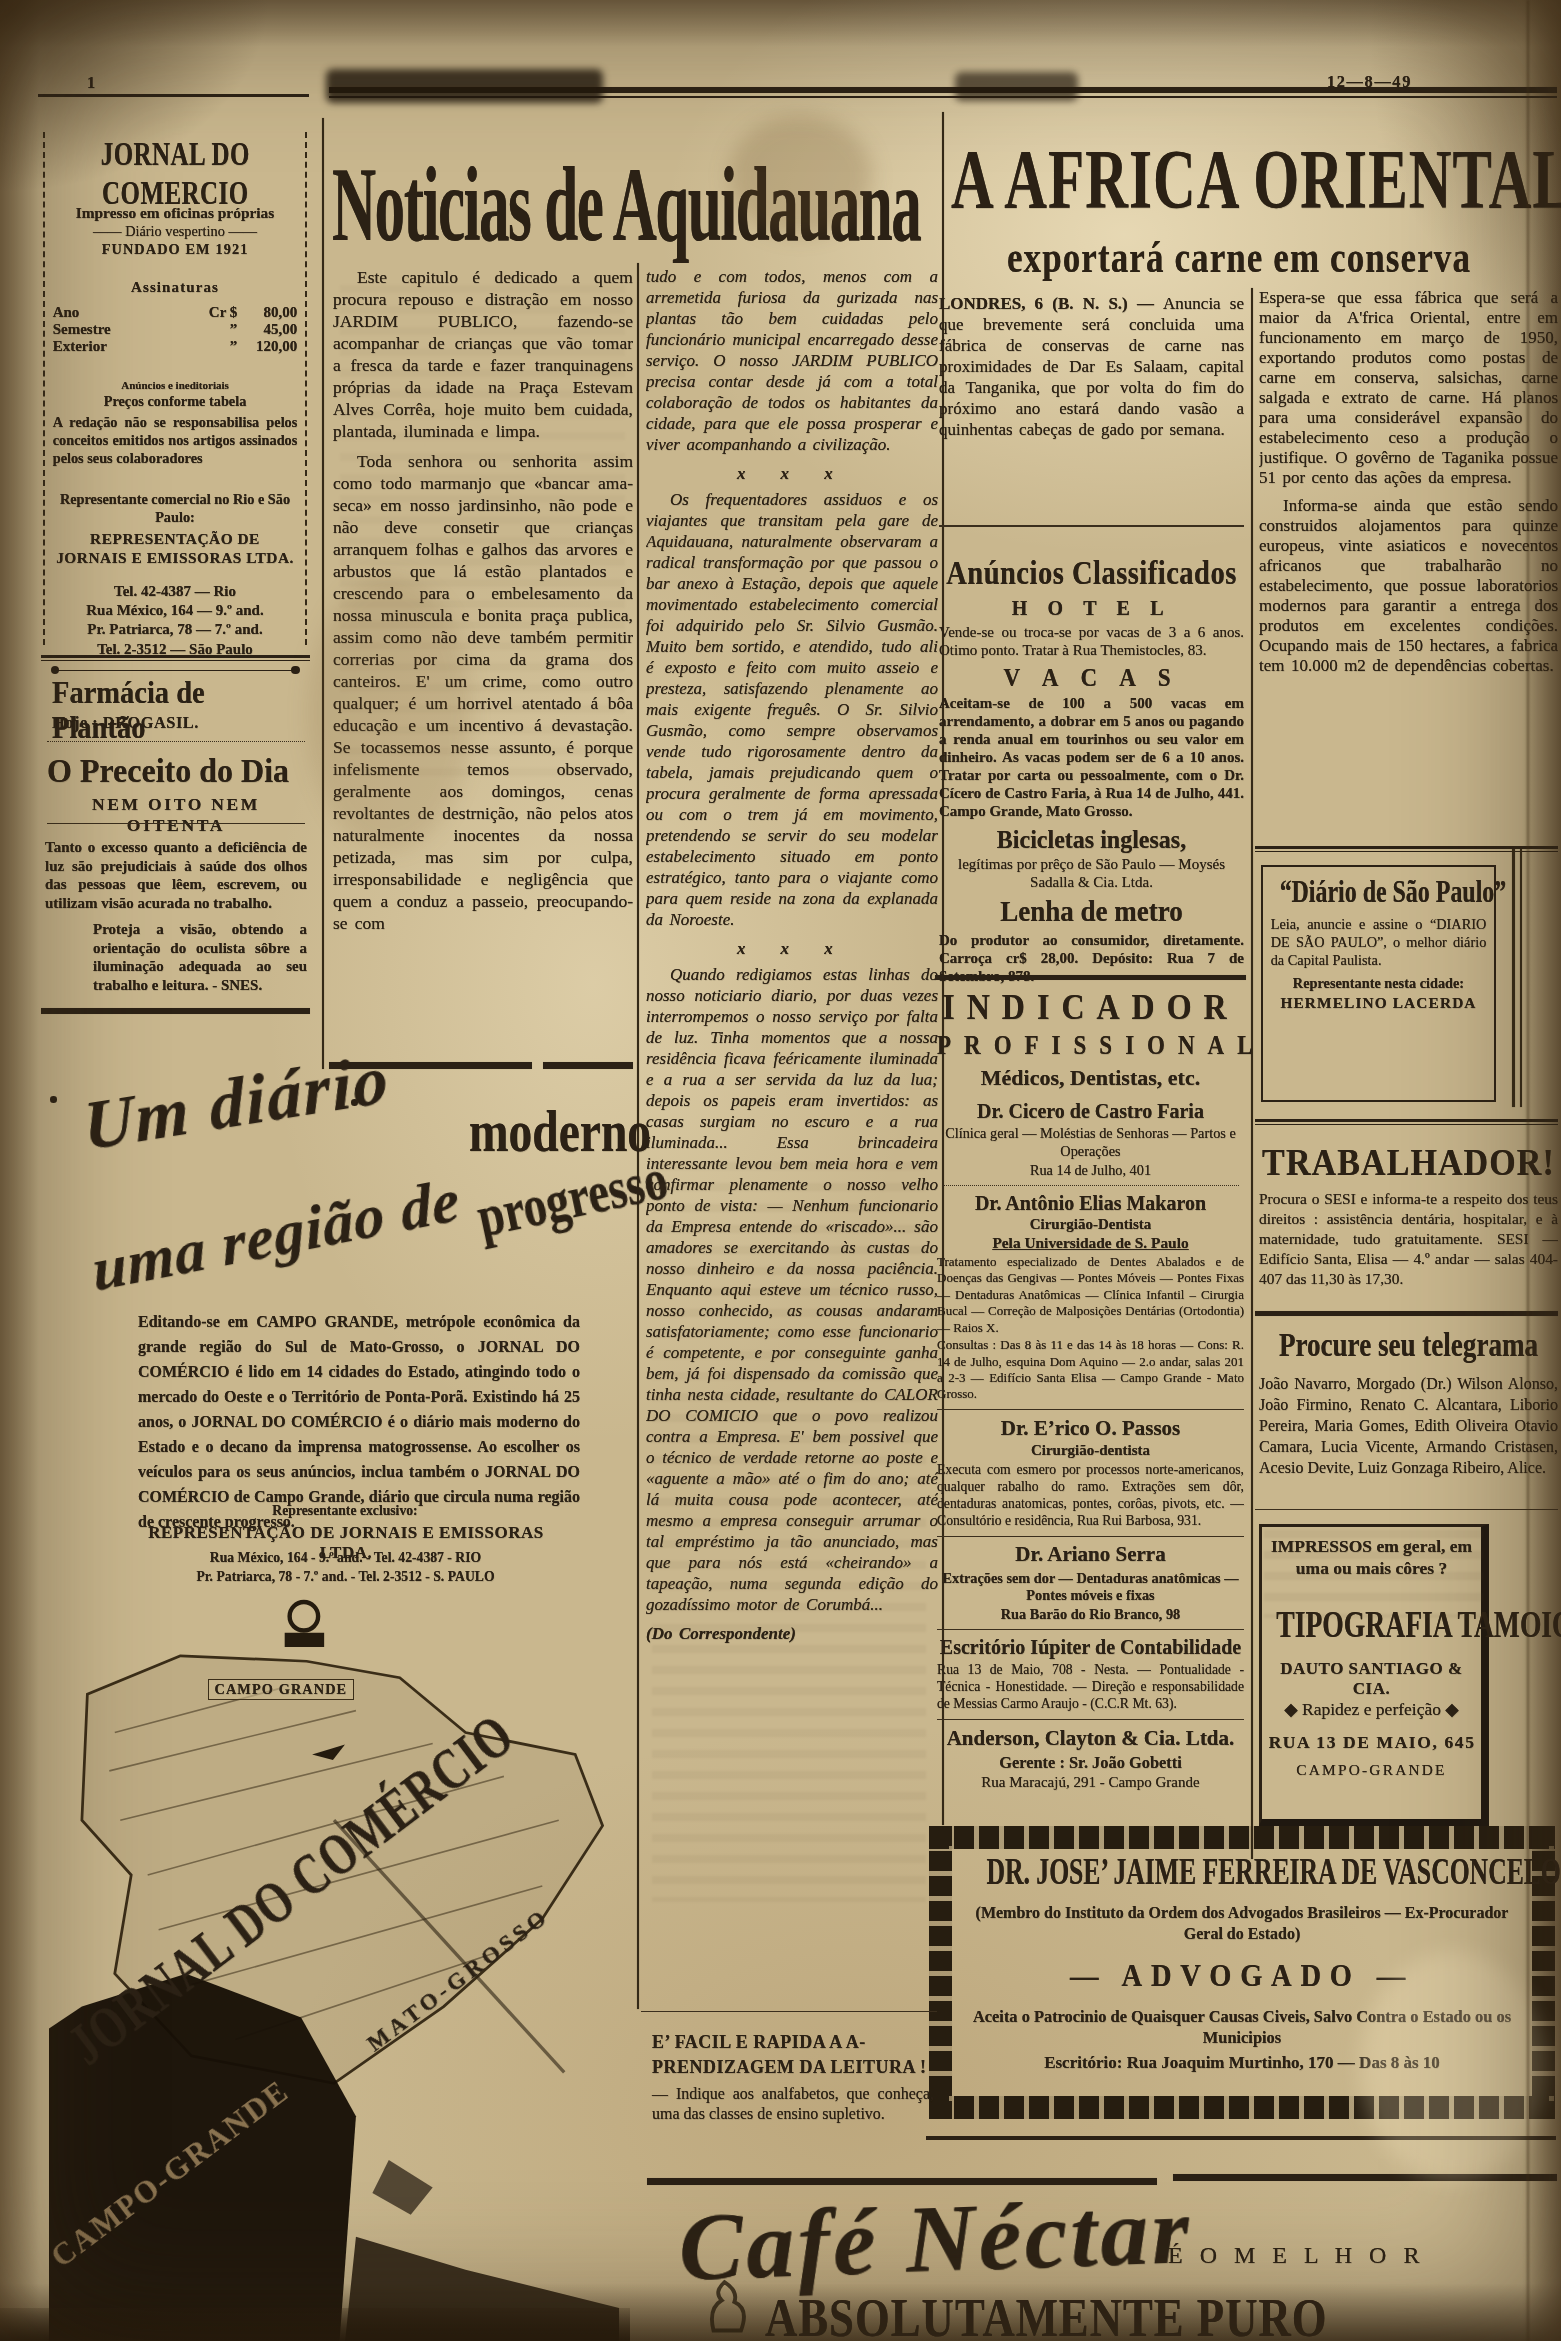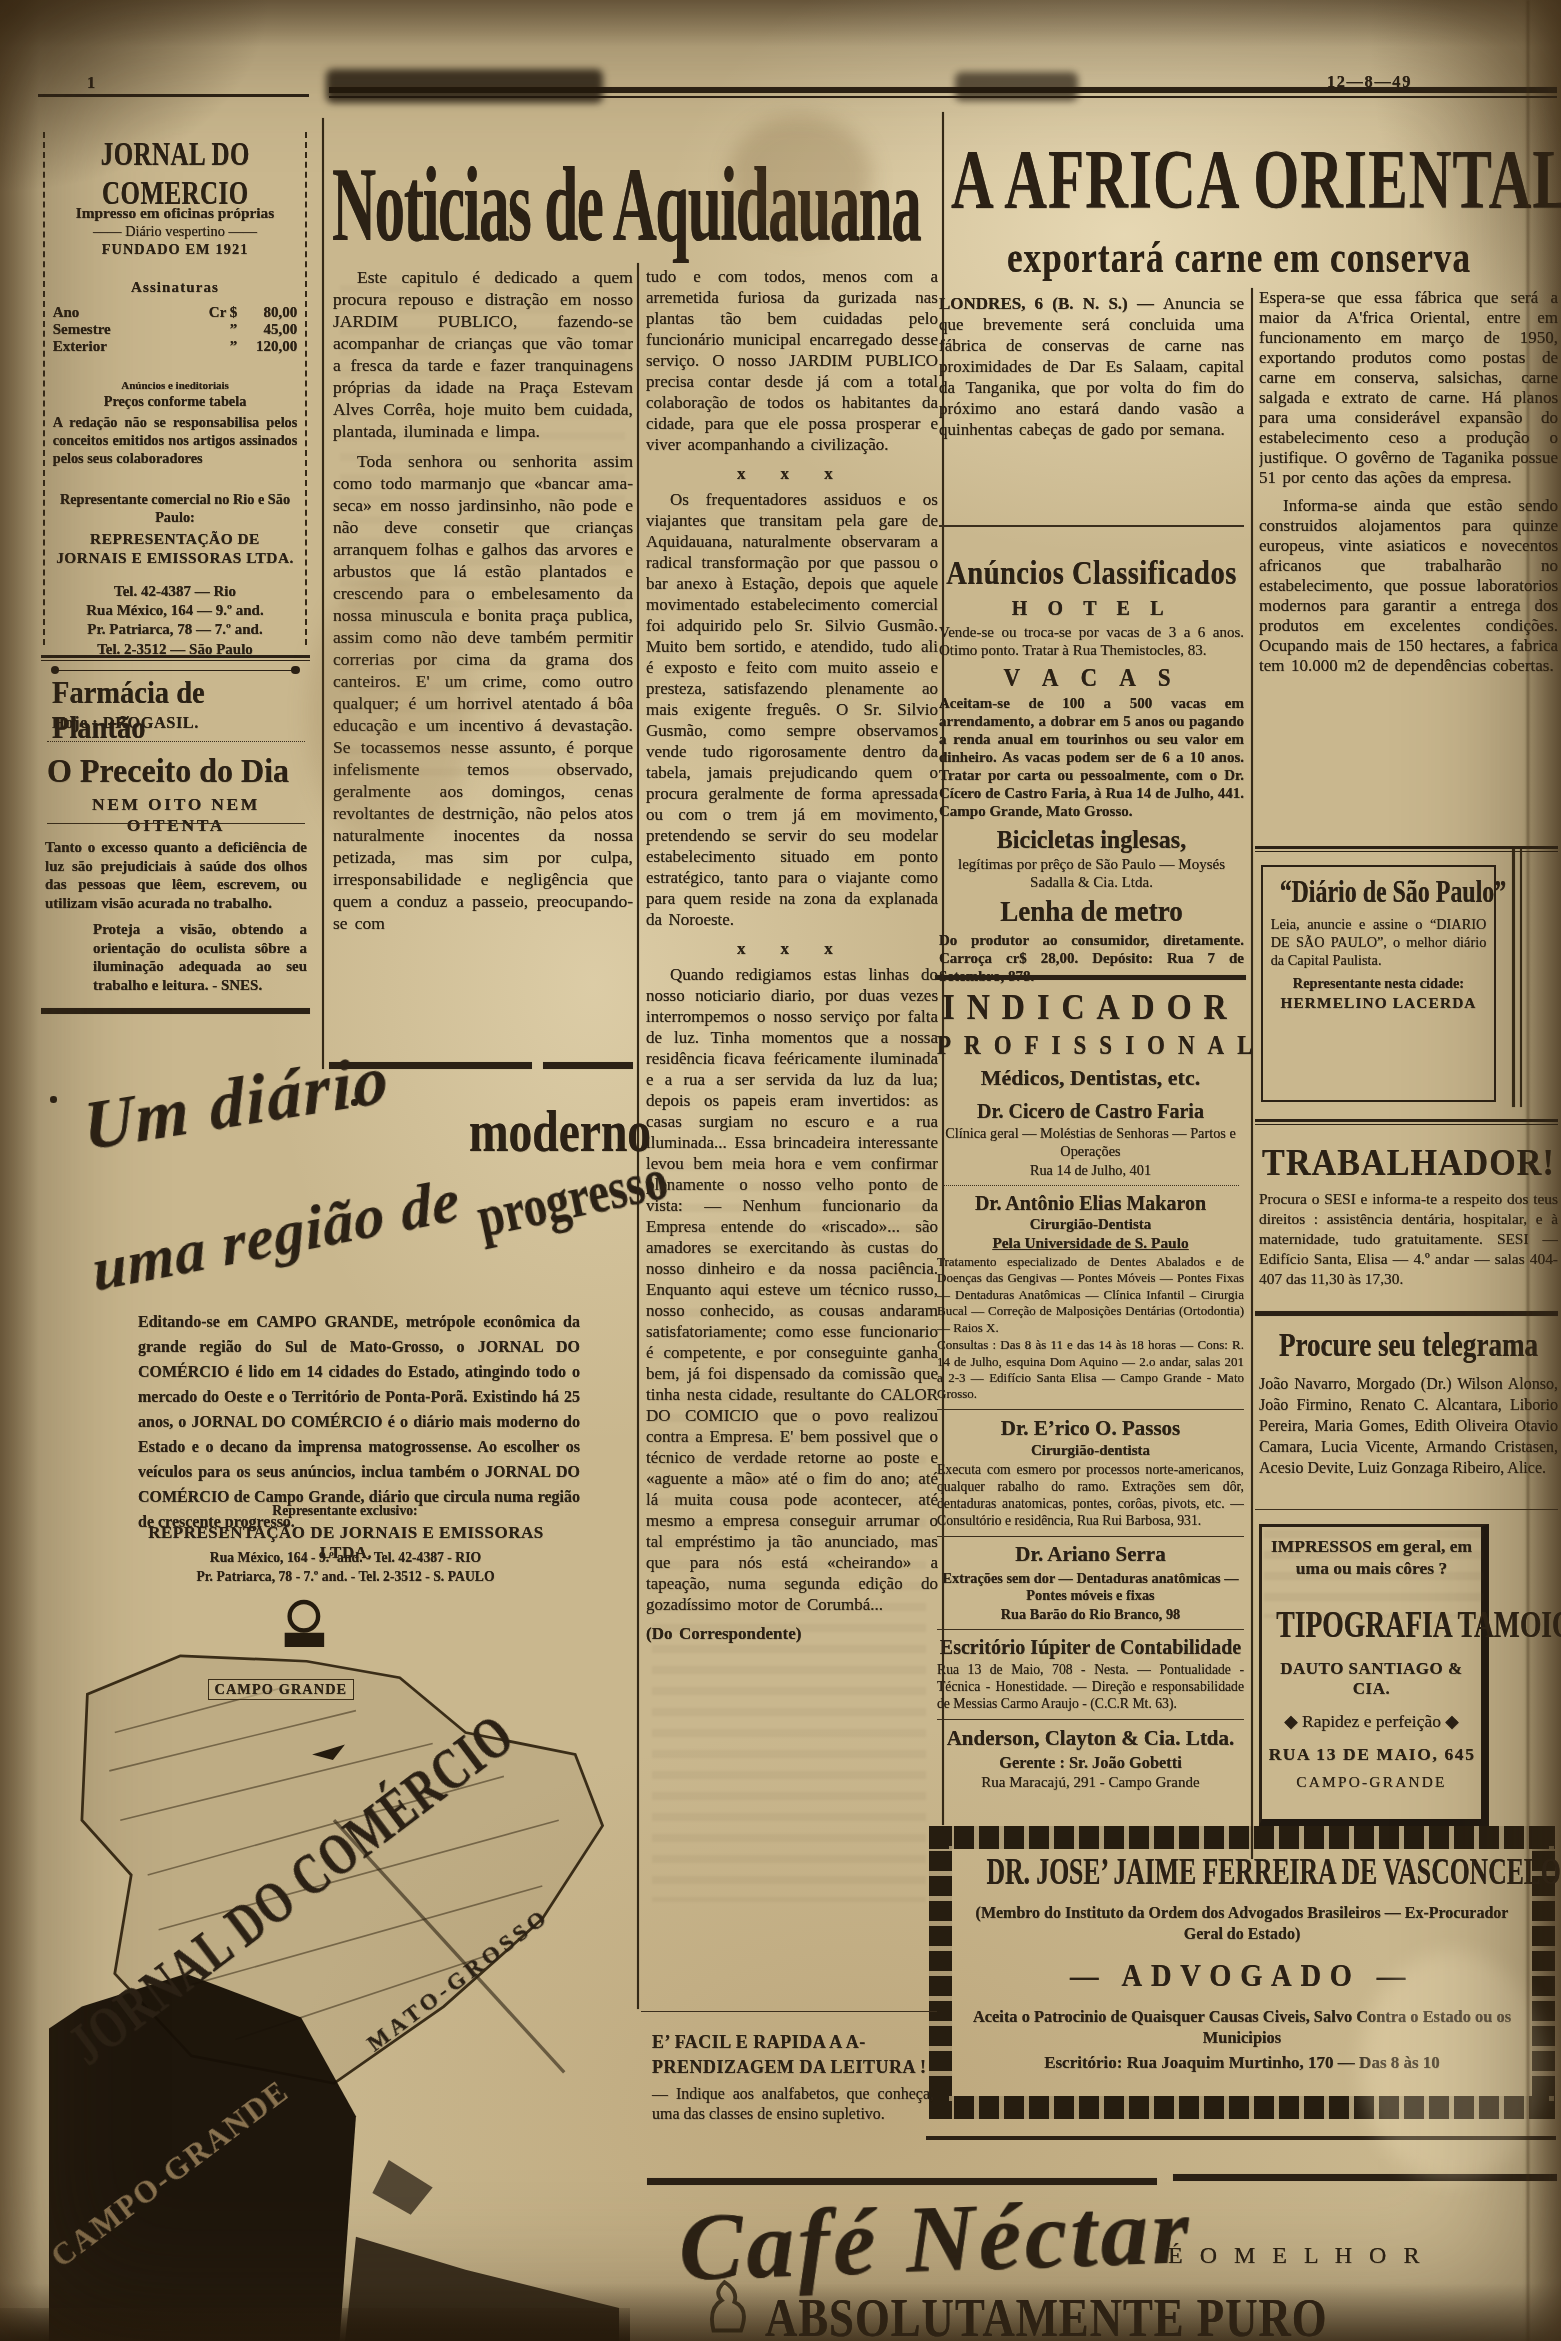--- a/index.html
+++ b/index.html
@@ -111,21 +111,21 @@
 
   <div class="abs ink b" style="left:332px;top:144px;width:603px;font-size:65px;white-space:nowrap;transform:scale(.94,1.62);transform-origin:left top;letter-spacing:-1.6px;filter:blur(0.3px);">Noticias de Aquidauana</div>
 
   <div class="abs ink j" style="left:333px;top:266px;width:300px;height:787px;overflow:hidden;font-size:17.5px;line-height:22px;word-spacing:2.7px;">
     <p>Este capitulo é dedicado a quem procura repouso e distração em nosso JARDIM PUBLICO, fazendo-se acompanhar de crianças que vão tomar a fresca da tarde e fazer tranquinagens próprias da idade na Praça Estevam Alves Corrêa, hoje muito bem cuidada, plantada, iluminada e limpa.</p>
     <p>Toda senhora ou senhorita assim como todo marmanjo que «bancar ama-seca» em nosso jardinsinho, não pode e não deve consetir que crianças arranquem folhas e galhos das arvores e arbustos que lá estão plantados e crescendo para o embelesamento da nossa minuscula e bonita praça publica, assim como não deve também permitir correrias por cima da grama dos canteiros. E' um crime, como outro qualquer; é um horrivel atentado á bôa educação e um incentivo á devastação. Se tocassemos nesse assunto, é porque infelismente temos observado, geralmente aos domingos, cenas revoltantes de destrnição, não pelos atos naturalmente inocentes da nossa petizada, mas sim por culpa, irresponsabilidade e negligência que quem a conduz a passeio, preocupando-se com</p>
   </div>
   <div class="abs rule" style="left:329px;top:1062px;width:203px;height:6.6px;"></div>
   <div class="abs rule" style="left:543px;top:1062px;width:90px;height:6.6px;"></div>
 
-  <div class="abs ink j" style="left:646px;top:266px;width:292px;height:1741px;overflow:hidden;font-size:17px;line-height:21px;word-spacing:2.2px;">
+  <div class="abs ink j" style="left:646px;top:266px;width:292px;height:1741px;overflow:hidden;font-size:17px;line-height:21px;word-spacing:2.2px;font-style:italic;">
     <p class="ni">tudo e com todos, menos com a arremetida furiosa da gurizada nas plantas tão bem cuidadas pelo funcionário municipal encarregado desse serviço. O nosso JARDIM PUBLICO precisa contar desde já com a total colaboração de todos os habitantes da cidade, para que ele possa prosperar e viver acompanhando a civilização.</p>
     <div class="xxx">x x x</div>
     <p>Os frequentadores assiduos e os viajantes que transitam pela gare de Aquidauana, naturalmente observaram a radical transformação por que passou o bar anexo à Estação, depois que aquele movimentado estabelecimento comercial foi adquirido pelo Sr. Silvio Gusmão. Muito bem sortido, e atendido, tudo ali é exposto e feito com muito asseio e presteza, satisfazendo plenamente ao mais exigente freguês. O Sr. Silvio Gusmão, como sempre observamos vende tudo rigorosamente dentro da tabela, jamais prejudicando quem o procura geralmente de forma apressada ou com o trem já em movimento, pretendendo se servir do seu modelar estabelecimento situado em ponto estratégico, tanto para o viajante como para quem reside na zona da explanada da Noroeste.</p>
     <div class="xxx">x x x</div>
     <p>Quando redigiamos estas linhas do nosso noticiario diario, por duas vezes interrompemos o nosso serviço por falta de luz. Tinha momentos que a nossa residência ficava feéricamente iluminada e a rua a ser servida da luz da lua; depois os papeis eram invertidos: as casas surgiam no escuro e a rua iluminada... Essa brincadeira interessante levou bem meia hora e vem confirmar plenamente o nosso velho ponto de vista: — Nenhum funcionario da Empresa entende do «riscado»... são amadores se exercitando às custas do nosso dinheiro e da nossa paciência. Enquanto aqui esteve um técnico russo, nosso conhecido, as cousas andaram satisfatoriamente; como esse funcionario é competente, e por conseguinte ganha bem, já foi dispensado da comissão que tinha nesta cidade, resultante do CALOR DO COMICIO que o povo realizou contra a Empresa. E' bem possivel que o técnico de verdade retorne ao poste e «aguente a mão» até o fim do ano; até lá muita cousa pode acontecer, até mesmo a empresa conseguir arrumar o tal empréstimo ja tão anunciado, mas que para nós está «cheirando» a tapeação, numa segunda edição do gozadíssimo motor de Corumbá...</p>
     <p class="r ni b">(Do Correspondente)</p>
   </div>
 
   <div class="abs ink b" style="left:951px;top:132px;width:609px;font-size:61px;white-space:nowrap;transform:scale(.97,1.38);transform-origin:left top;letter-spacing:1.1px;">A AFRICA ORIENTAL</div>
   <div class="abs ink b c" style="left:965px;top:233px;width:548px;font-size:35px;transform:scaleY(1.25);transform-origin:center top;letter-spacing:1.1px;filter:blur(0.2px);">exportará carne em conserva</div>
@@ -217,21 +217,21 @@
 
   <div class="abs rule" style="left:1255px;top:1311px;width:303px;height:5px;"></div>
   <div class="abs ink b" style="left:1257px;top:1327px;width:303px;font-size:28.5px;text-align:center;white-space:nowrap;transform:scale(.95,1.15);transform-origin:center top;">Procure seu telegrama</div>
   <div class="abs ink j" style="left:1259px;top:1373px;width:299px;font-size:16px;line-height:21px;">João Navarro, Morgado (Dr.) Wilson Alonso, João Firmino, Renato C. Alcantara, Liborio Pereira, Maria Gomes, Edith Oliveira Otavio Camara, Lucia Vicente, Armando Cristasen, Acesio Devite, Luiz Gonzaga Ribeiro, Alice.</div>
 
   <div class="abs thin" style="left:1255px;top:1509px;width:303px;height:1.1px;"></div>
   <div class="abs" style="left:1259px;top:1524px;width:230px;height:302px;border:3.3px solid #2b2115;border-right:8.8px solid #1f1810;border-bottom:7.7px solid #1f1810;box-sizing:border-box;padding:7.7px 5.5px;">
     <div class="ink b c" style="font-size:17.5px;line-height:22px;">IMPRESSOS em geral, em uma ou mais côres ?</div>
     <div class="ink b c" style="font-size:30px;margin-top:24px;white-space:nowrap;transform:scale(.92,1.25);transform-origin:center top;">TIPOGRAFIA TAMOIO</div>
     <div class="ink b c" style="font-size:17px;margin-top:22px;letter-spacing:0.5px;">DAUTO SANTIAGO &amp; CIA.</div>
-    <div class="ink c" style="font-size:17.5px;margin-top:12px;">◆ Rapidez e perfeição ◆</div>
+    <div class="ink c" style="font-size:17.5px;margin-top:0;">◆ Rapidez e perfeição ◆</div>
     <div class="ink b c" style="font-size:17.5px;margin-top:12px;letter-spacing:1.6px;text-align:right;">RUA 13 DE MAIO, 645</div>
     <div class="ink c" style="font-size:15.4px;margin-top:8.8px;letter-spacing:2.2px;">CAMPO-GRANDE</div>
   </div>
 
   <div class="abs" style="left:929px;top:1826px;width:626px;height:293px;">
     <div class="abs orn" style="left:0;top:0;width:100%;height:23px;"></div>
     <div class="abs orn" style="left:0;bottom:0;width:100%;height:23px;"></div>
     <div class="abs ornv" style="left:0;top:0;width:23px;height:100%;"></div>
     <div class="abs ornv" style="right:0;top:0;width:23px;height:100%;"></div>
     <div class="abs" style="left:28.5px;top:25px;width:569px;">

